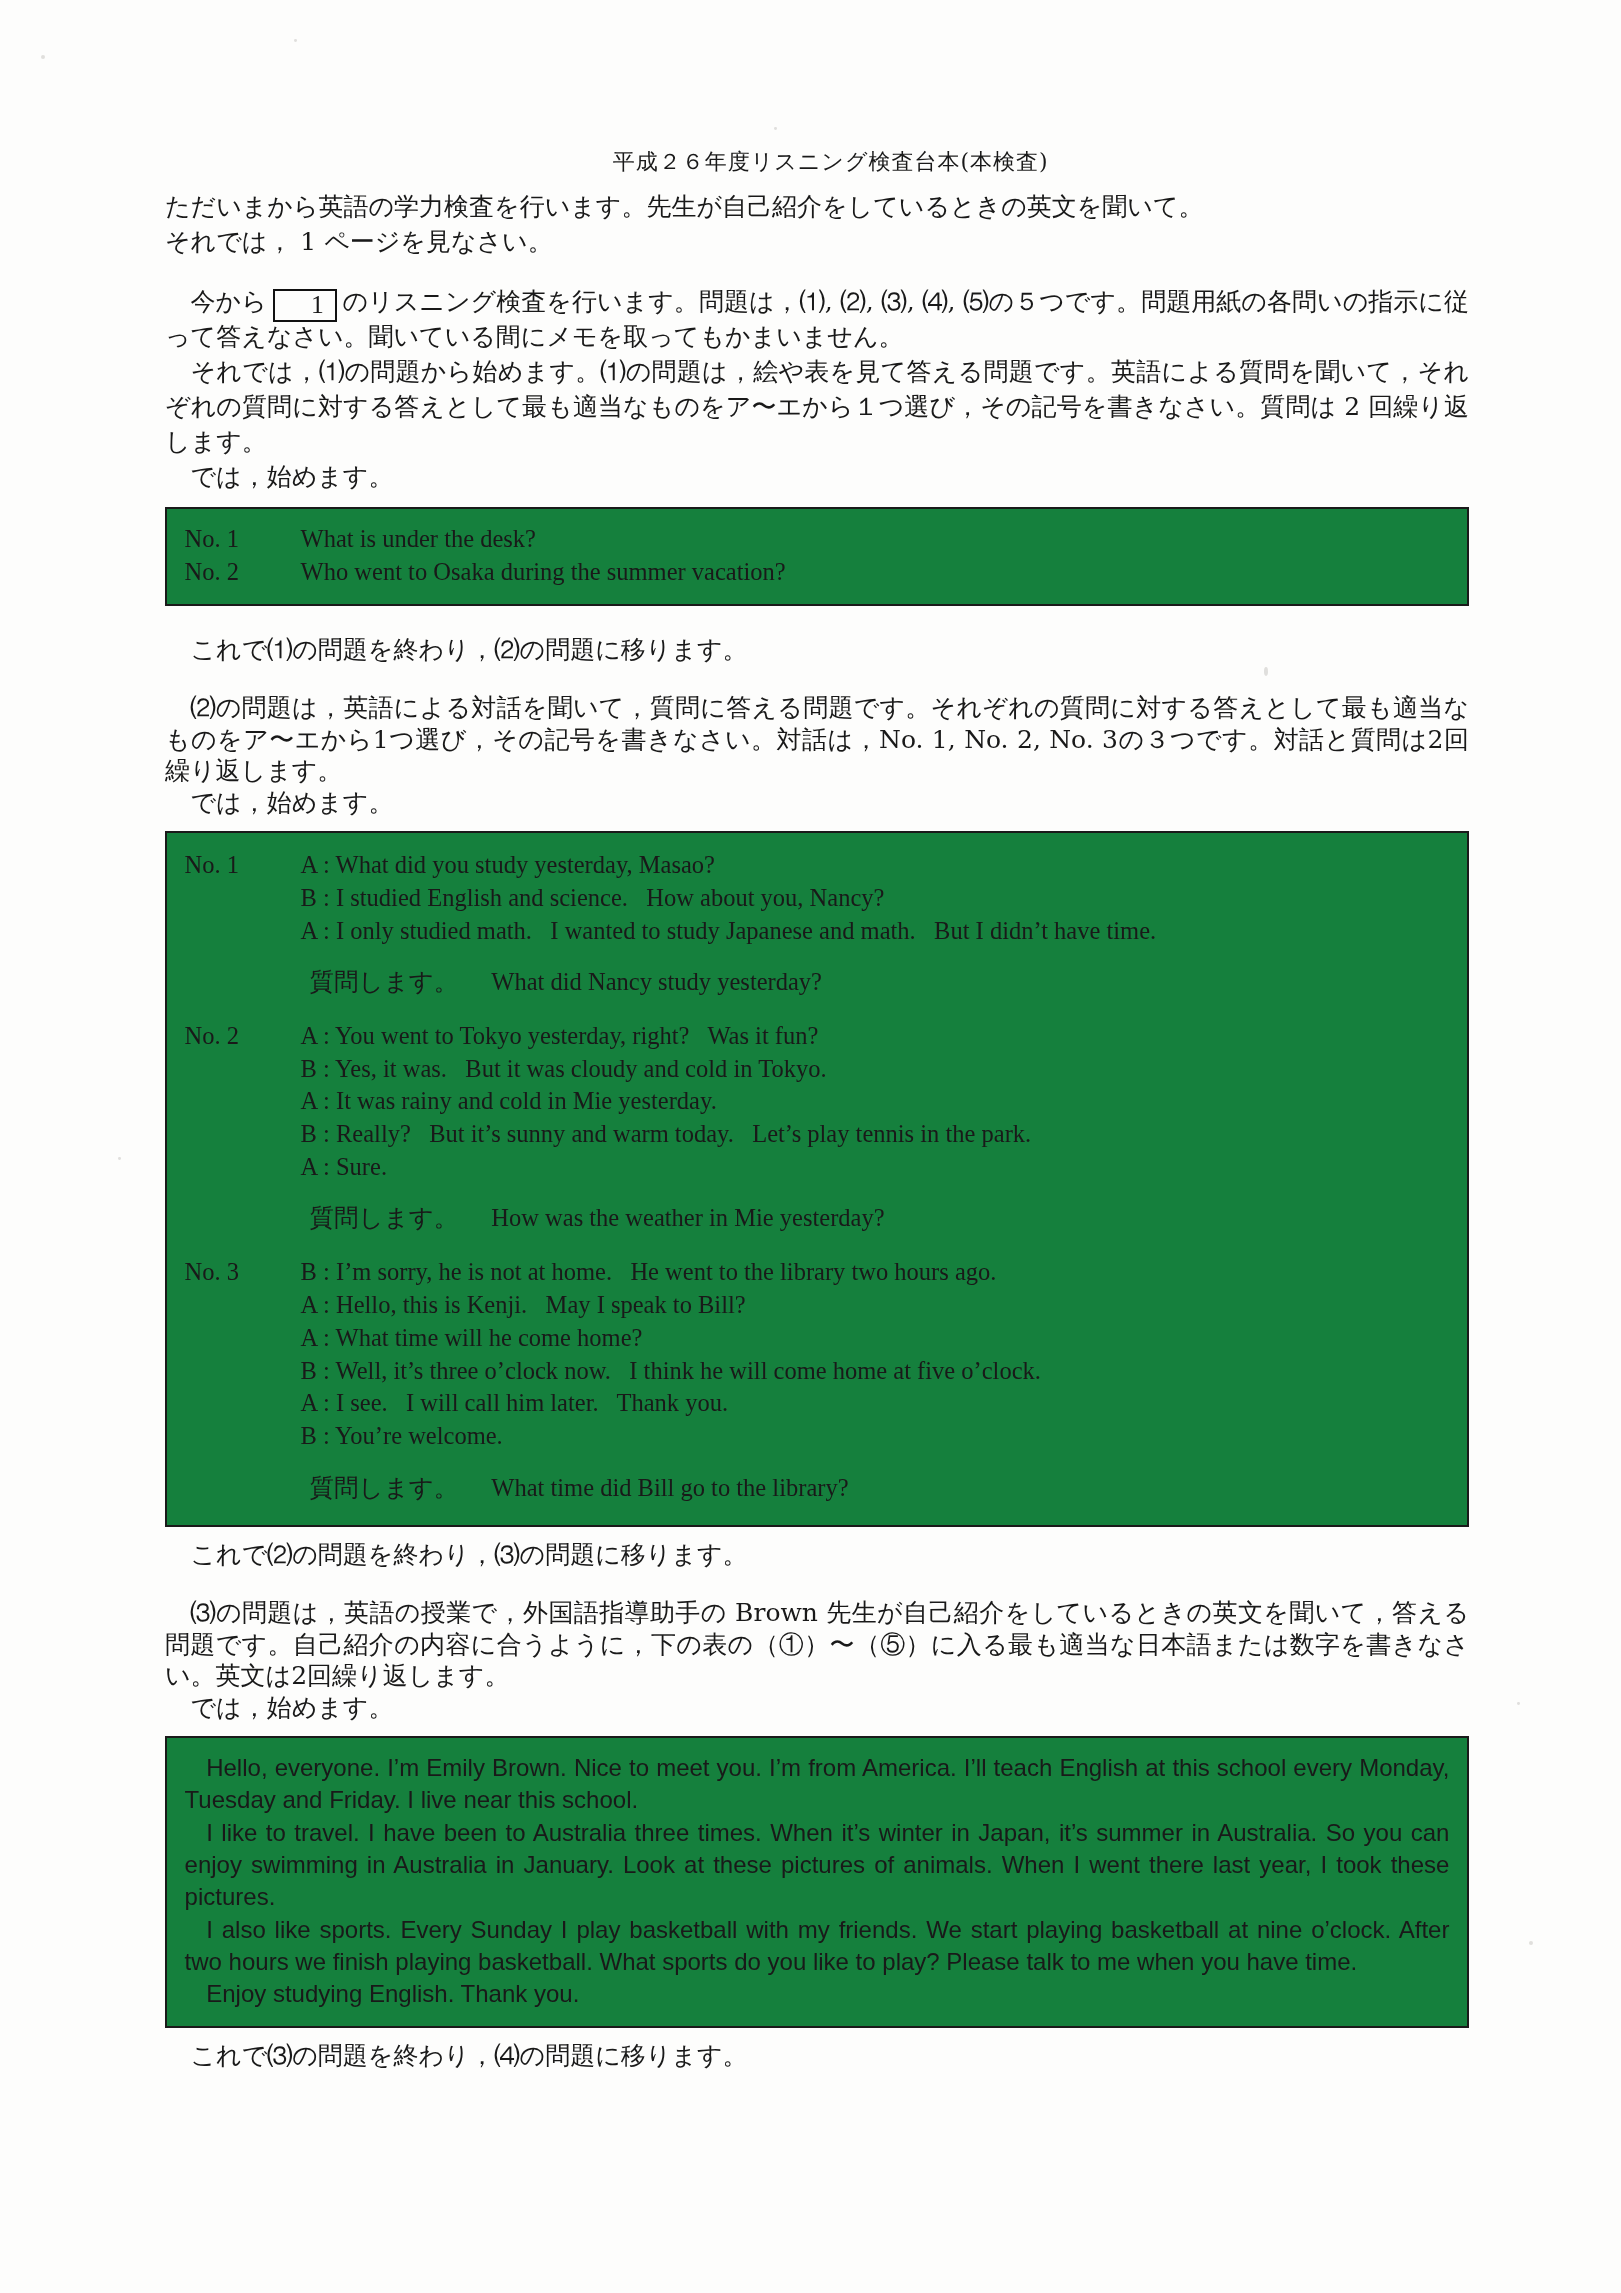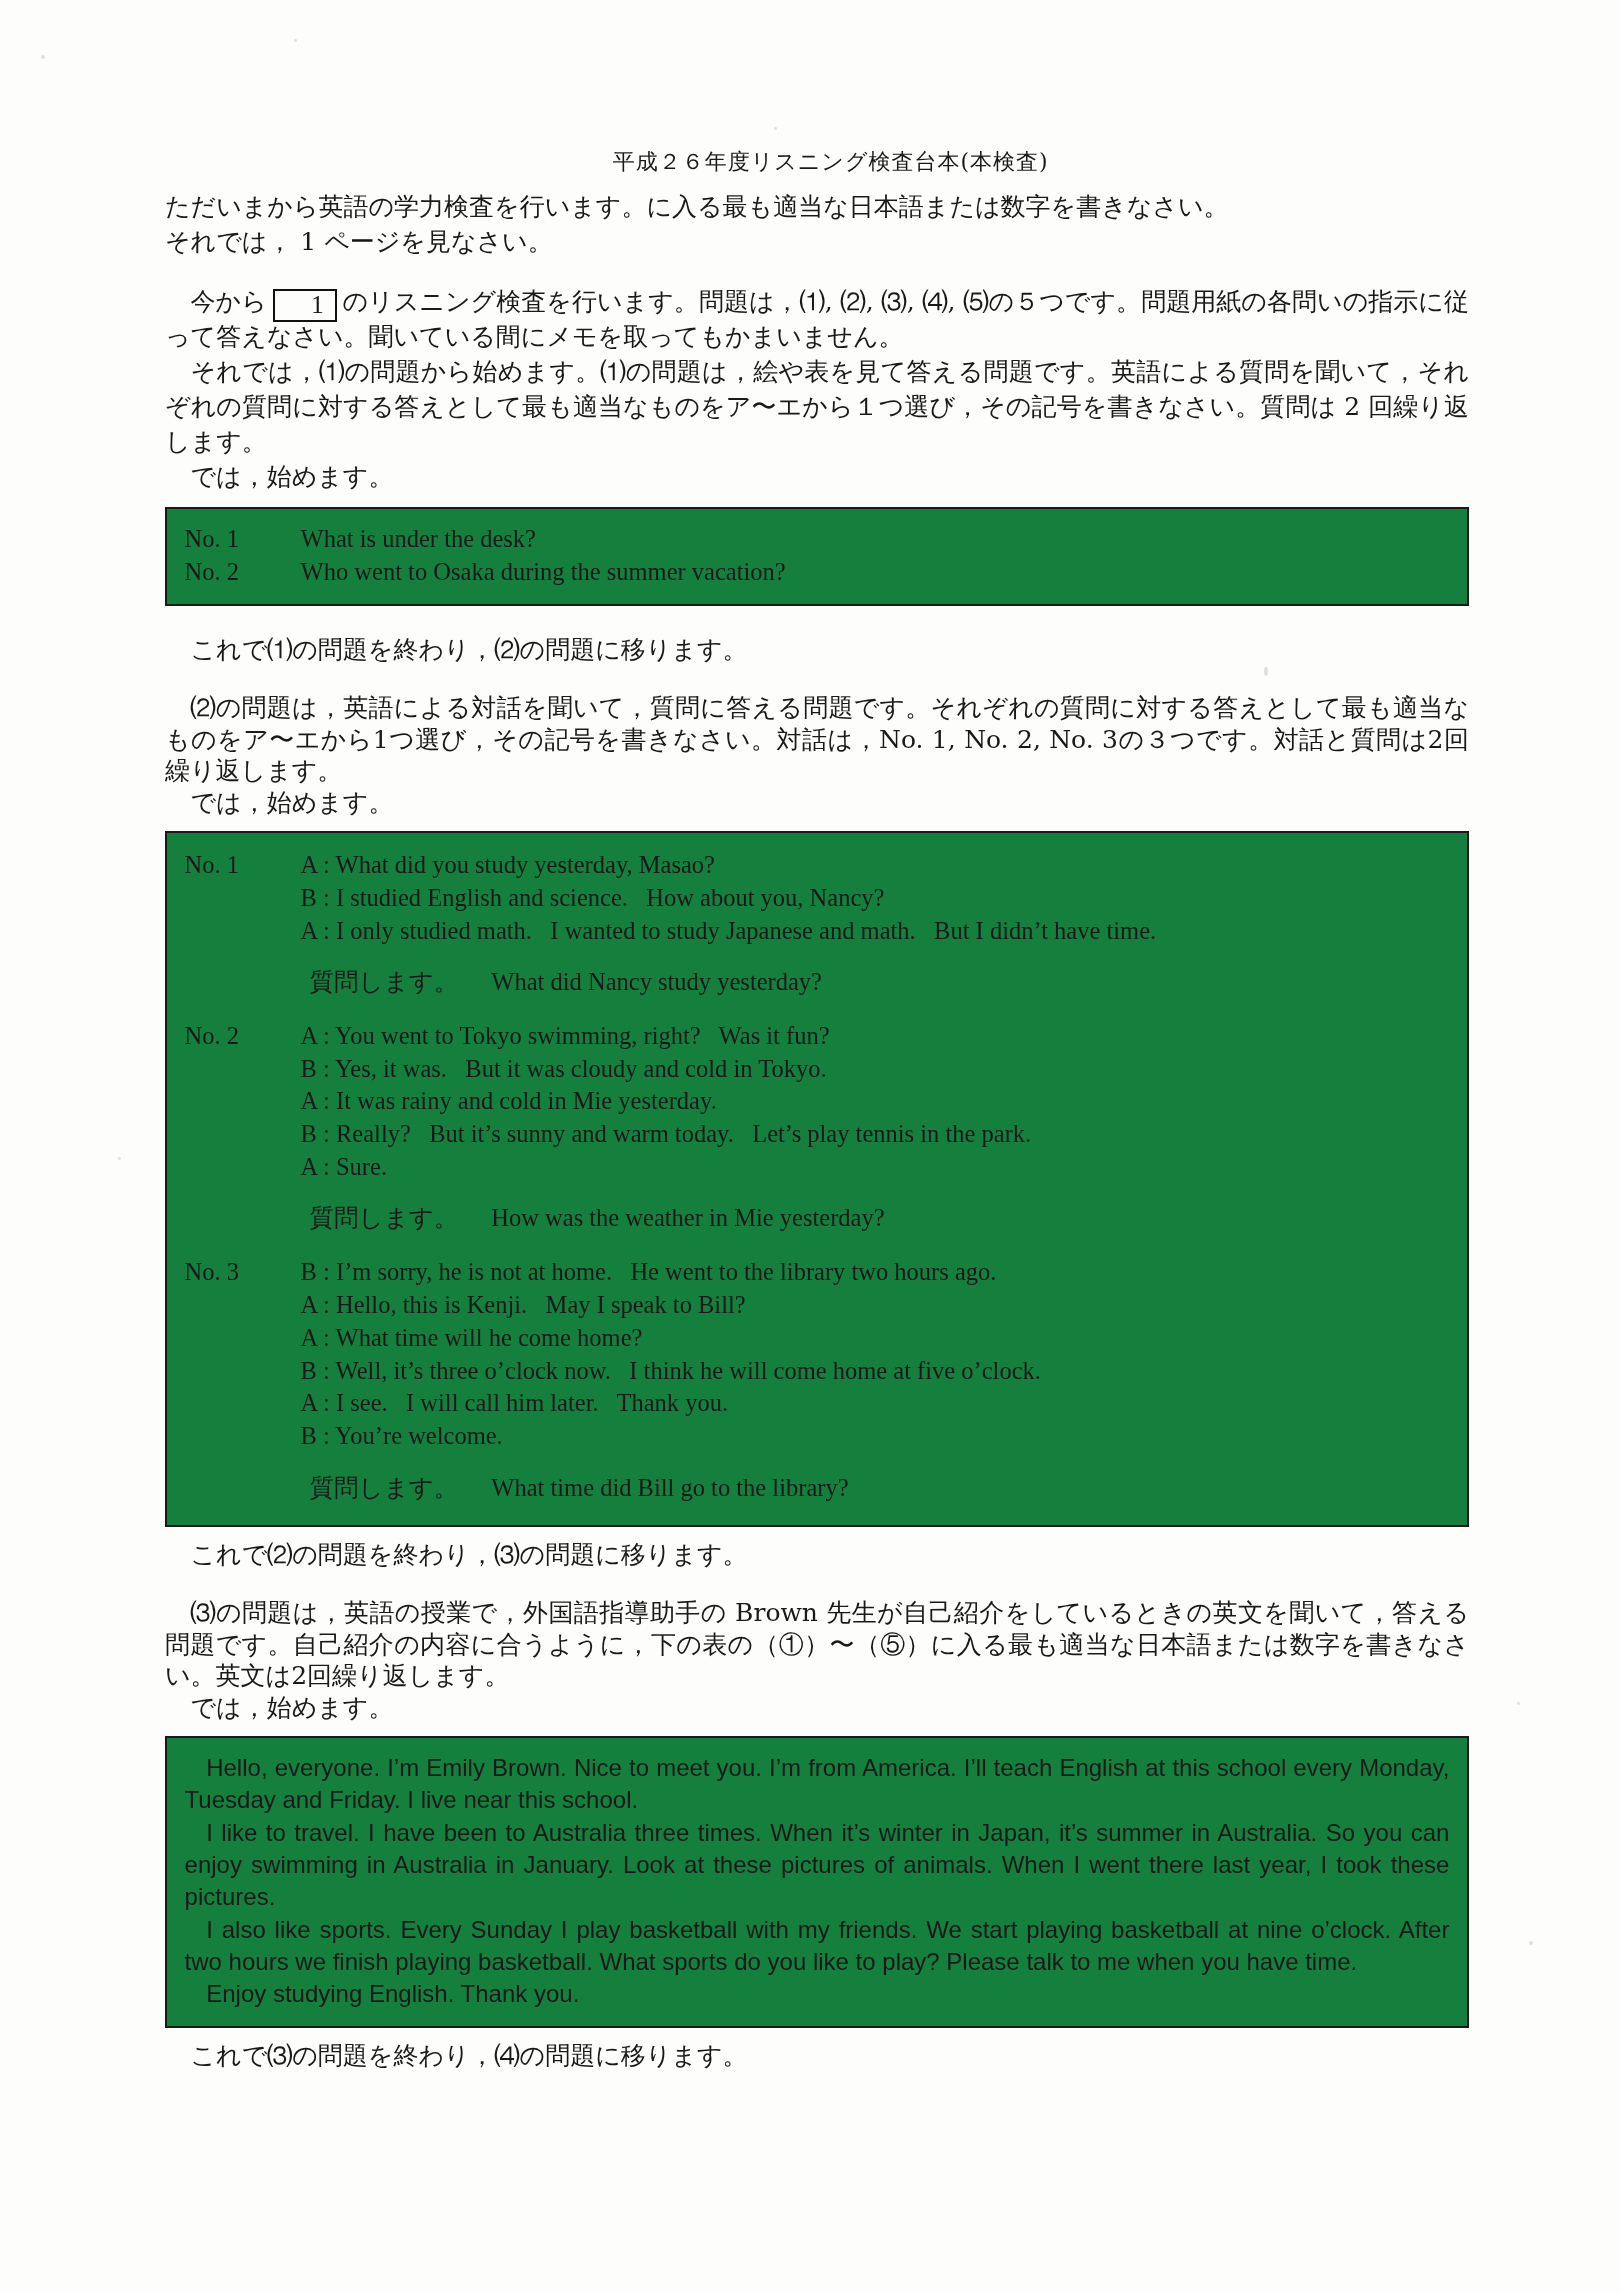--- a/index.html
+++ b/index.html
@@ -127,21 +127,21 @@
   <div class="speck" style="left:1264px;top:667px;width:3.9px;height:8.8px;"></div>
   <div class="speck" style="left:1517px;top:1702px;width:2.9px;height:2.9px;"></div>
   <div class="speck" style="left:1529px;top:1941px;width:3.9px;height:3.9px;"></div>
   <div class="speck" style="left:118px;top:1157px;width:2.9px;height:2.9px;"></div>
   <div class="speck" style="left:1059px;top:1411px;width:2.9px;height:9.8px;"></div>
 
   <div class="content">
 
     <h1 class="doc-title">平成２６年度リスニング検査台本(本検査)</h1>
 
-    <p>ただいまから英語の学力検査を行います。に入る最も適当な日本語または数字を書きなさい。</p>
+    <p>ただいまから英語の学力検査を行います。先生が自己紹介をしているときの英文を聞いて。</p>
     <p>それでは， 1 ページを見なさい。</p>
 
     <p class="gap-m indent1"><span>今から</span><span class="boxnum">1</span><span>のリスニング検査を行います。問題は，⑴, ⑵, ⑶, ⑷, ⑸の５つです。問題用紙の各問いの指示に従って答えなさい。聞いている間にメモを取ってもかまいません。</span></p>
 
     <p class="indent1">それでは，⑴の問題から始めます。⑴の問題は，絵や表を見て答える問題です。英語による質問を聞いて，それぞれの質問に対する答えとして最も適当なものをア〜エから１つ選び，その記号を書きなさい。質問は 2 回繰り返します。</p>
     <p class="indent1">では，始めます。</p>
 
     <div class="script-box">
       <div class="q-row">
         <div class="q-label">No.  1</div>
@@ -169,21 +169,21 @@
             <div>A : I only studied math.   I wanted to study Japanese and math.   But I didn’t have time.</div>
           </div>
         </div>
         <div class="ask-row"><span>質問します。</span><span class="ask-en">What did Nancy study yesterday?</span></div>
       </div>
 
       <div class="dlg-block">
         <div class="q-row">
           <div class="q-label">No.  2</div>
           <div class="q-lines">
-            <div>A : You went to Tokyo swimming, right?   Was it fun?</div>
+            <div>A : You went to Tokyo yesterday, right?   Was it fun?</div>
             <div>B : Yes, it was.   But it was cloudy and cold in Tokyo.</div>
             <div>A : It was rainy and cold in Mie yesterday.</div>
             <div>B : Really?   But it’s sunny and warm today.   Let’s play tennis in the park.</div>
             <div>A : Sure.</div>
           </div>
         </div>
         <div class="ask-row"><span>質問します。</span><span class="ask-en">How was the weather in Mie yesterday?</span></div>
       </div>
 
       <div class="dlg-block">

